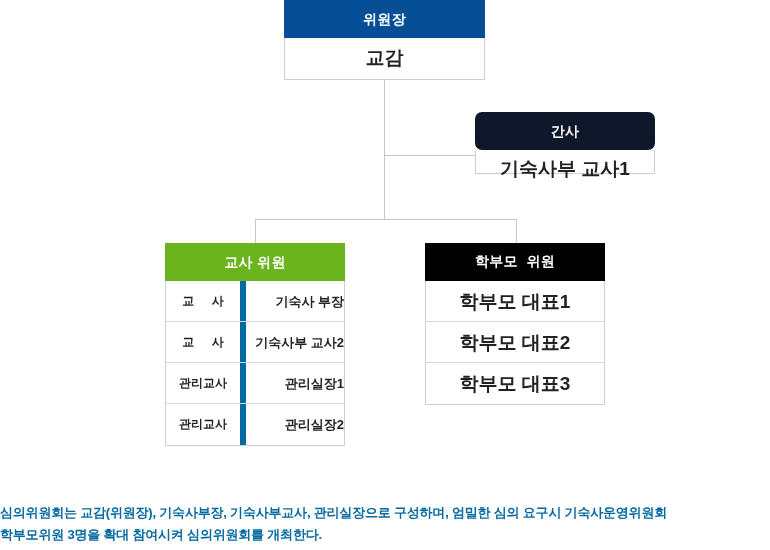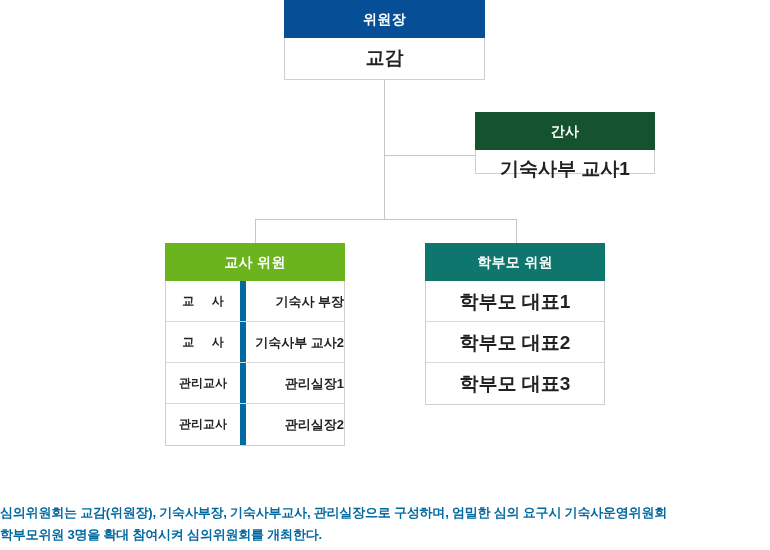--- a/index.html
+++ b/index.html
@@ -81,29 +81,29 @@
     font-size: 19px;
   }
 
   
   #node-chair   { left: 284px; top: 0px;   width: 201px; }
   #node-chair .node-head { background: #064f96; }
   #node-chair .node-body { height: 42px; }
   #node-chair .node-row  { height: 40px; line-height: 40px; }
 
   #node-secretary { left: 475px; top: 112px; width: 180px; }
-  #node-secretary .node-head { background: #14532d; }
+  #node-secretary .node-head { background: #0f172a; border-radius: 7px; }
   #node-secretary .node-body { height: 24px; }
   #node-secretary .node-row  { height: 38px; line-height: 38px; }
 
   #node-teacher { left: 165px; top: 243px; width: 180px; }
   #node-teacher .node-head { background: #6cb41e; }
 
   #node-parent  { left: 425px; top: 243px; width: 180px; }
-  #node-parent .node-head { background: #0f766e; }
+  #node-parent .node-head { background: #000000; font-family: Liberation Mono, monospace; }
 
   
   .conn {
     position: absolute;
     background: #c6c6c6;
   }
   .conn-v { width: 1px; }
   .conn-h { height: 1px; }
 
   #conn-chair-down      { left: 384px; top: 80px;  height: 140px; }

